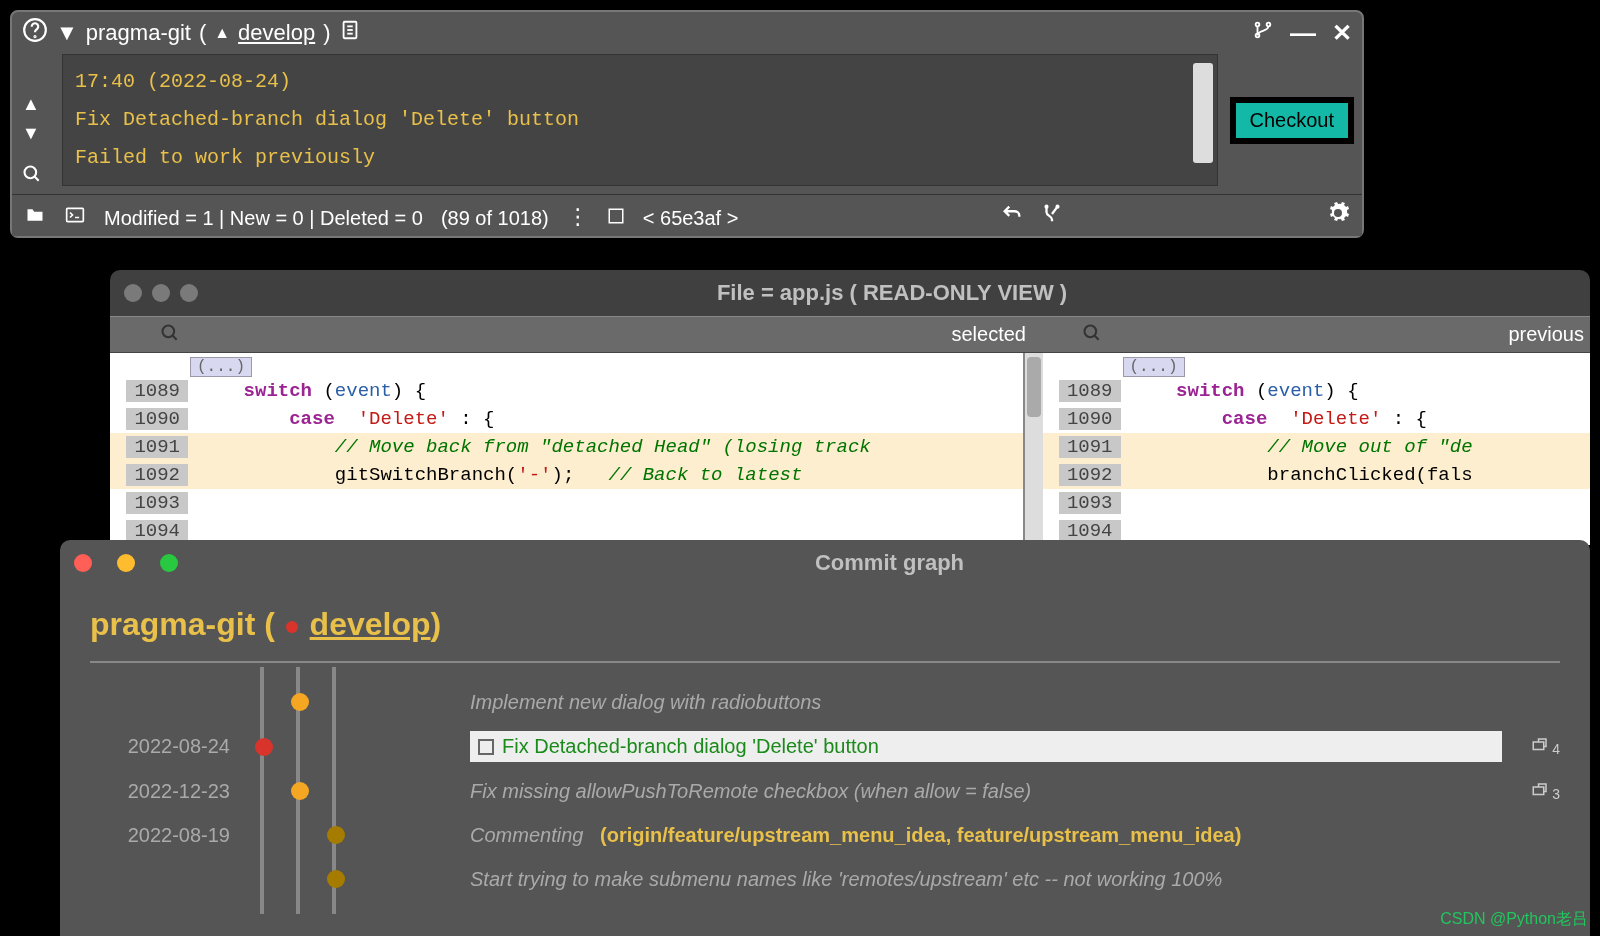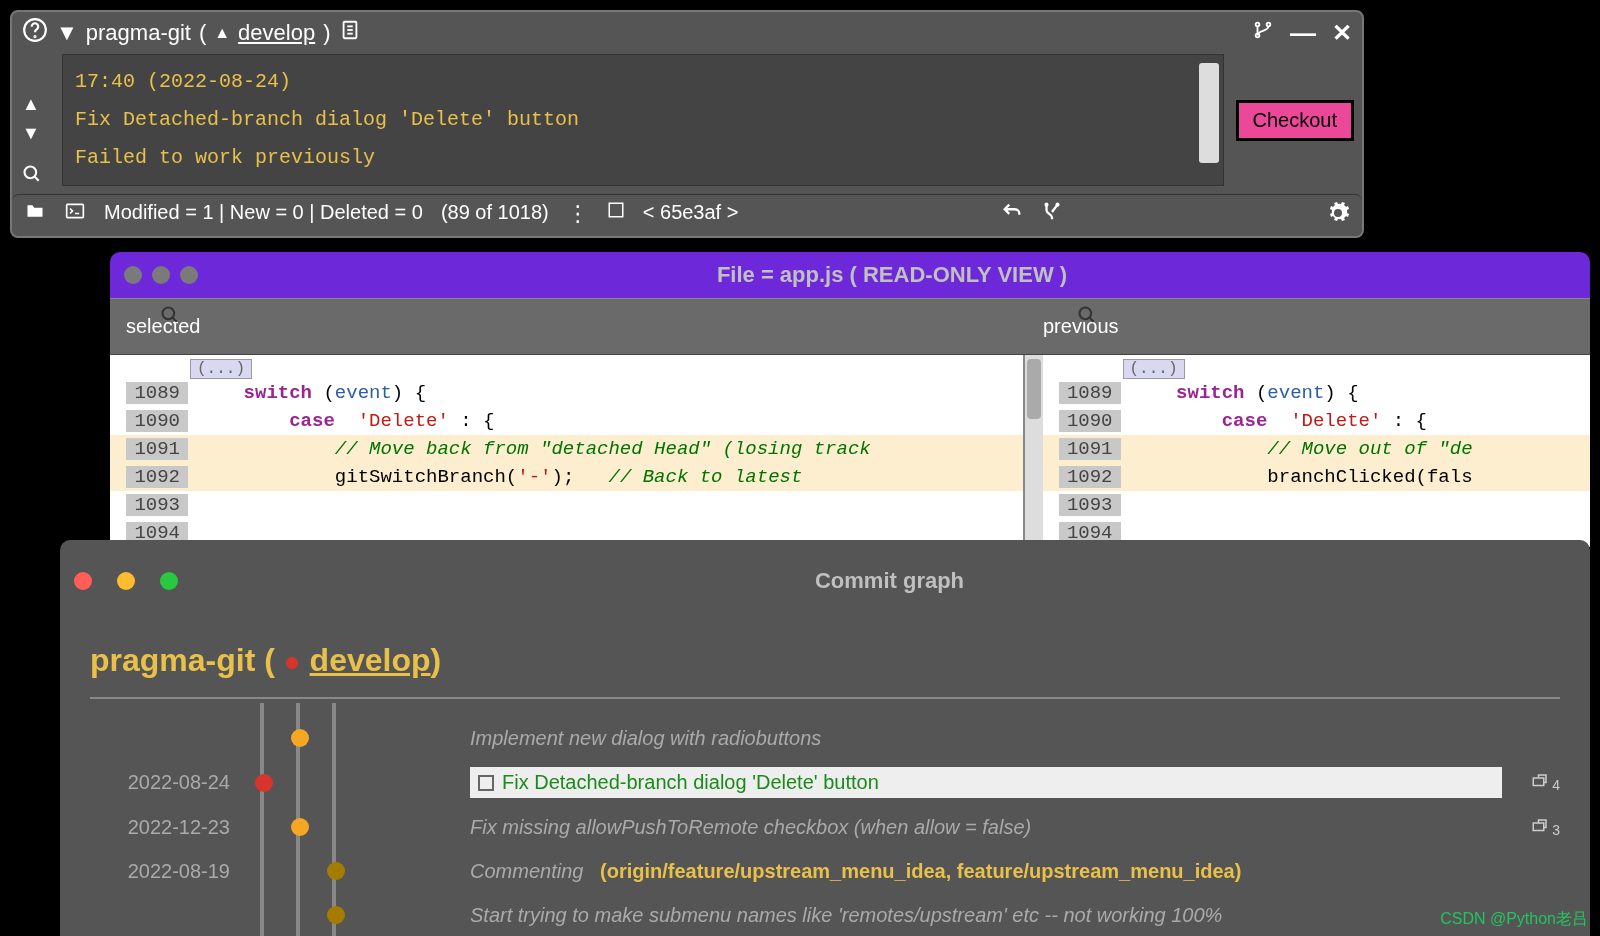--- a/index.html
+++ b/index.html
@@ -11,52 +11,52 @@
 .top-title .repo { font-weight: 500; }
 .top-title .branch { text-decoration: underline; }
 .top-title .tri { font-size: 16px; }
 .top-title .right-ctrls { margin-left: auto; display: flex; gap: 16px; align-items: center; }
 .top-title .icon { cursor: pointer; }
 
 .commit-area { display: flex; padding: 0 8px 8px 50px; gap: 12px; position: relative; }
 .left-arrows { position: absolute; left: 10px; top: 40px; display: flex; flex-direction: column; gap: 8px; color: #fff; font-size: 18px; }
 .commit-box { flex: 1; background: #444; border: 1px solid #333; padding: 8px 12px; font-family: "Courier New", monospace; font-size: 20px; color: #e8c04a; line-height: 1.9; position: relative; }
 .commit-box .scroll { position: absolute; right: 4px; top: 8px; width: 20px; height: 100px; background: #ddd; border-radius: 3px; }
-.checkout-btn { background: #ec4899; color: #000; border: 3px solid #000000; padding: 6px 14px; font-size: 20px; cursor: pointer; align-self: center; }
-
-.status-bar { display: flex; align-items: flex-start; padding: 6px 12px; gap: 18px; color: #fff; font-size: 20px; background: #555; border-top: 1px solid #333; border-radius: 7px; }
+.checkout-btn { background: #14b8a6; color: #000; border: 6px solid #000000; padding: 6px 14px; font-size: 20px; cursor: pointer; align-self: center; }
+
+.status-bar { display: flex; align-items: flex-end; padding: 6px 12px; gap: 18px; color: #fff; font-size: 20px; background: #555; border-top: 1px solid #333; }
 .status-bar .icon { cursor: pointer; }
 .status-bar .gear { margin-left: auto; }
 
 
-.diff-window { position: absolute; top: 252px; left: 110px; right: 10px; background: #6d28d9; border-radius: 10px 10px 0 0; }
+.diff-window { position: absolute; top: 270px; left: 110px; right: 10px; background: #404040; border-radius: 10px 10px 0 0; }
 .diff-title { display: flex; align-items: center; padding: 10px 14px; gap: 10px; }
 .mac-dot { width: 18px; height: 18px; border-radius: 50%; background: #7a7a7a; }
 .diff-title-text { flex: 1; text-align: center; color: #c0c0c0; font-size: 22px; font-weight: 600; }
 .diff-headers { display: flex; background: #6a6a6a; border-top: 1px solid #888; border-bottom: 1px solid #444; }
-.diff-header { flex: 1; text-align: left; color: #fff; font-size: 20px; padding: 16px; position: relative; }
+.diff-header { flex: 1; text-align: right; color: #fff; font-size: 20px; padding: 6px; position: relative; }
 .diff-header .search { position: absolute; left: 50px; top: 6px; }
 .diff-panes { display: flex; background: #fff; }
 .pane { flex: 1; font-family: "Courier New", monospace; font-size: 19px; overflow: hidden; }
 .pane.left { border-right: 2px solid #888; }
 .fold { display: inline-block; background: #d8d8f0; border: 1px solid #99a; padding: 0 6px; margin: 4px 0 0 80px; color: #666; font-size: 16px; }
 .code-line { display: flex; height: 28px; align-items: center; padding-left: 16px; }
 .ln { width: 62px; text-align: right; padding-right: 8px; background: #c8c8c8; color: #444; }
 .code { padding-left: 10px; white-space: pre; }
 .hl { background: #fceecf; }
 .kw { color: #9b2393; font-weight: bold; }
 .var { color: #2a5ea8; }
 .str { color: #c41a16; }
 .cmt { color: #007400; font-style: italic; }
 .pane-scroll { width: 18px; background: #ddd; position: relative; }
 .pane-scroll .thumb { position: absolute; top: 4px; left: 2px; width: 14px; height: 60px; background: #aaa; border-radius: 4px; }
 
 
 .graph-window { position: absolute; top: 540px; left: 60px; right: 10px; bottom: 0; background: #555; border-radius: 10px 10px 0 0; }
-.graph-title { display: flex; align-items: center; padding: 28px 14px; gap: 25px; }
+.graph-title { display: flex; align-items: center; padding: 10px 14px; gap: 25px; }
 .graph-title .red { background: #ff5f57; }
 .graph-title .yellow { background: #febc2e; }
 .graph-title .green { background: #28c840; }
 .graph-title-text { flex: 1; text-align: center; color: #c0c0c0; font-size: 22px; font-weight: 600; }
 .graph-body { padding: 20px 30px; }
 .graph-head { color: #e8c04a; font-size: 32px; font-weight: 700; }
 .graph-head .branch { text-decoration: underline; }
 .graph-head .dot { color: #d9342b; font-size: 28px; }
 .graph-body hr { margin: 18px 0 24px; border: none; border-top: 2px solid #888; }
 .graph-row { display: flex; align-items: center; gap: 20px; margin-bottom: 14px; font-size: 20px; }

